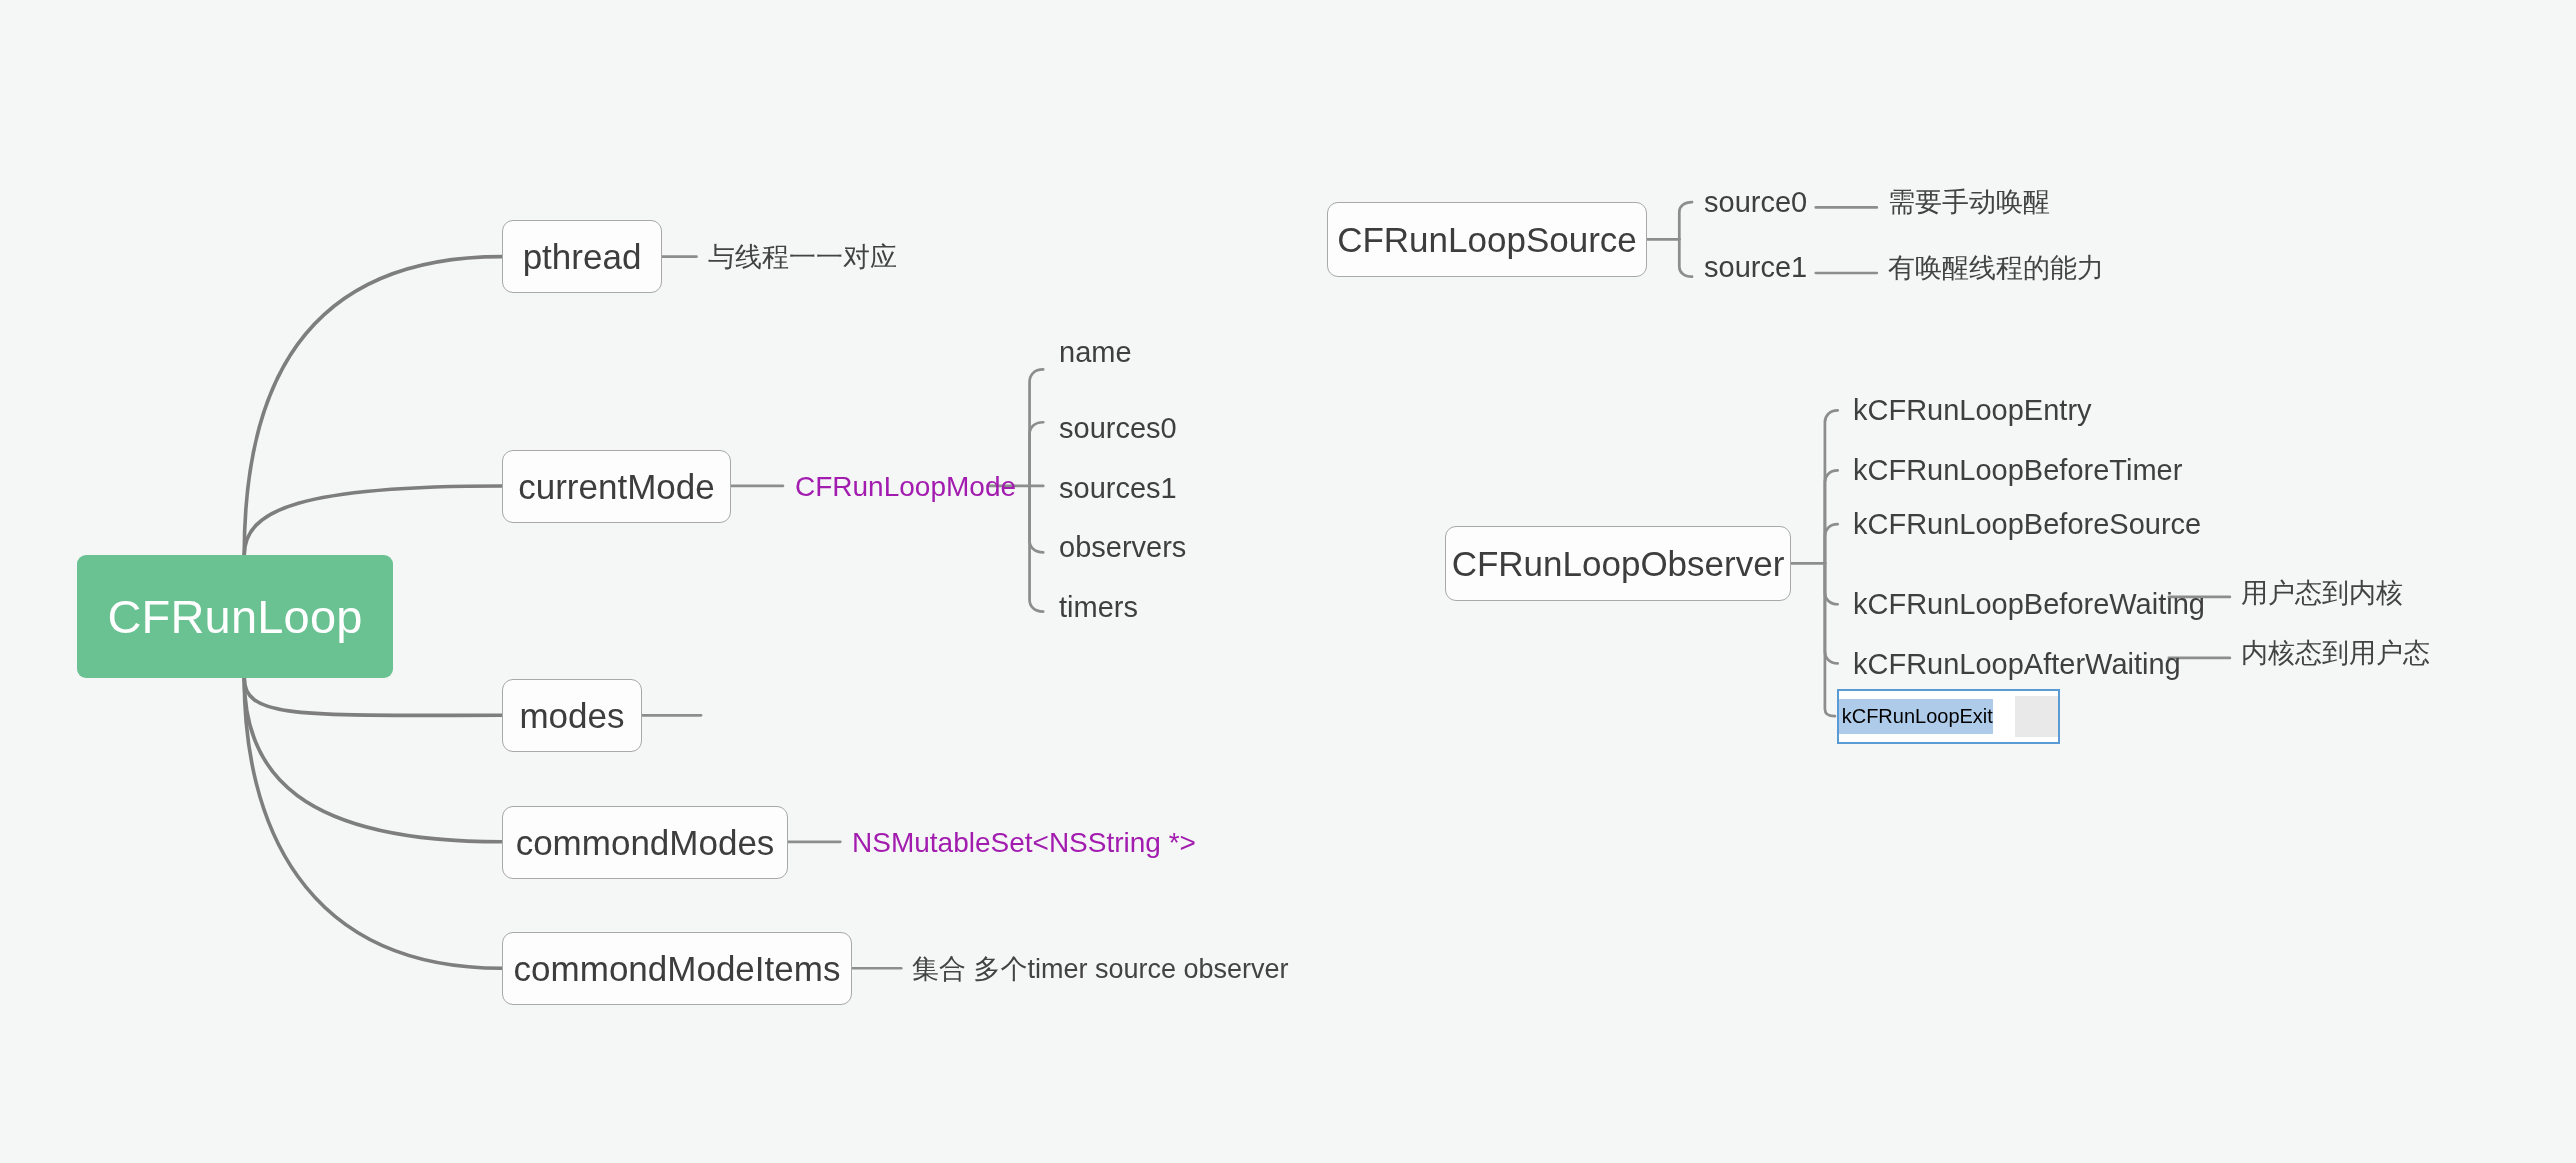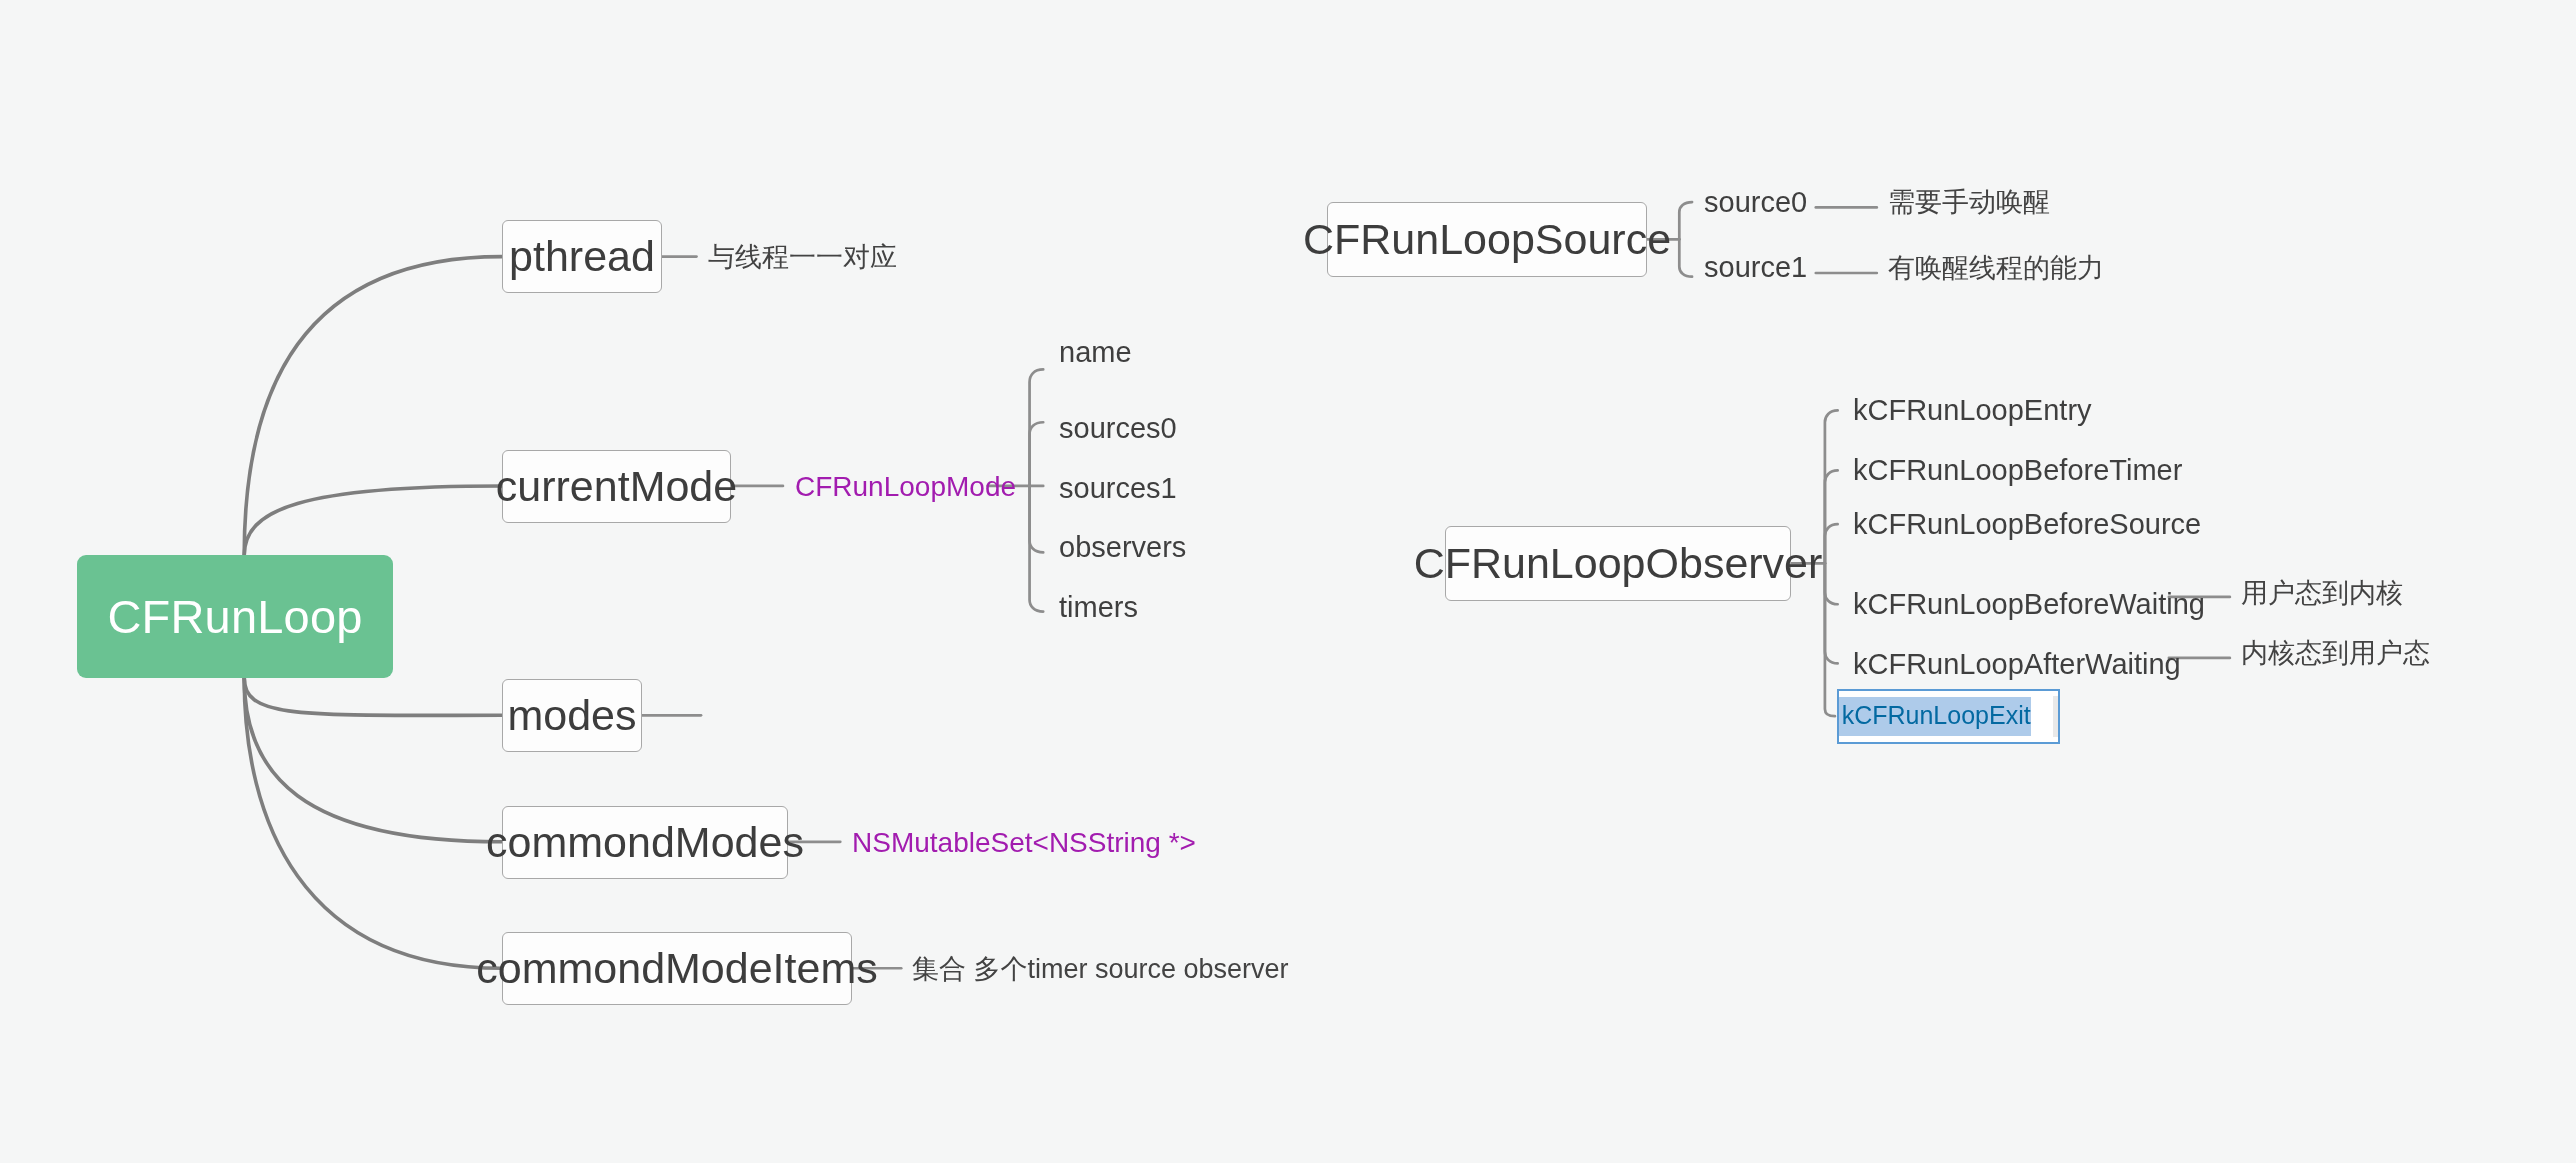--- a/index.html
+++ b/index.html
@@ -40,22 +40,22 @@
     color: #ffffff;
     border-radius: 9px;
     font-size: 47px;
     letter-spacing: 0.2px;
     padding: 16px 24px;
   }
   .box-node {
     background: #fdfdfd;
     color: #3d3d3d;
     border: 1.8px solid #a8a8a8;
-    border-radius: 6px;
-    font-size: 43px;
+    border-radius: 11px;
+    font-size: 35px;
     padding: 0 13px;
   }
   .text-node {
     position: absolute;
     color: #a21caf;
     white-space: nowrap;
     font-size: 28px;
     line-height: 1;
   }
   .leaf-text {
@@ -78,22 +78,22 @@
   }
   .edit-inner {
     position: relative;
     height: 100%;
     width: 100%;
     display: flex;
     align-items: center;
   }
   .edit-selection {
     background: #aecbea;
-    color: #0369a1;
-    font-size: 25px;
+    color: #000000;
+    font-size: 20px;
     line-height: 1;
     padding: 6.4px 0px 8.2px 2.7px;
     display: inline-block;
   }
   .edit-caretpad {
     background: #ffffff;
     width: 22px;
     align-self: stretch;
     margin: 4.6px 0;
   }

